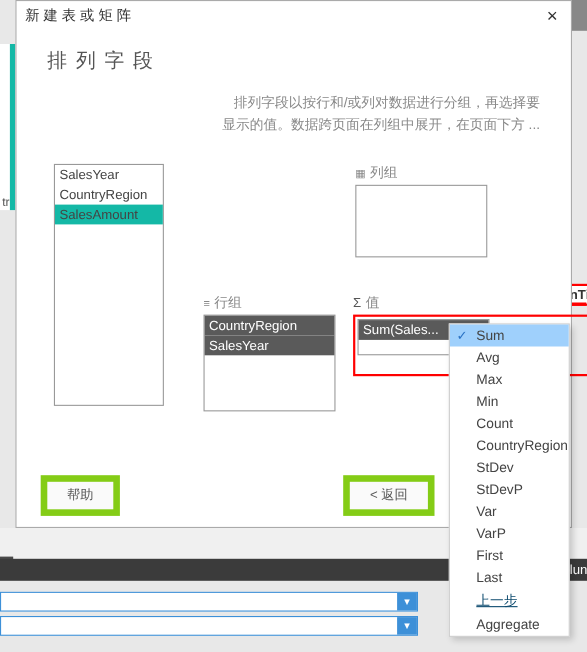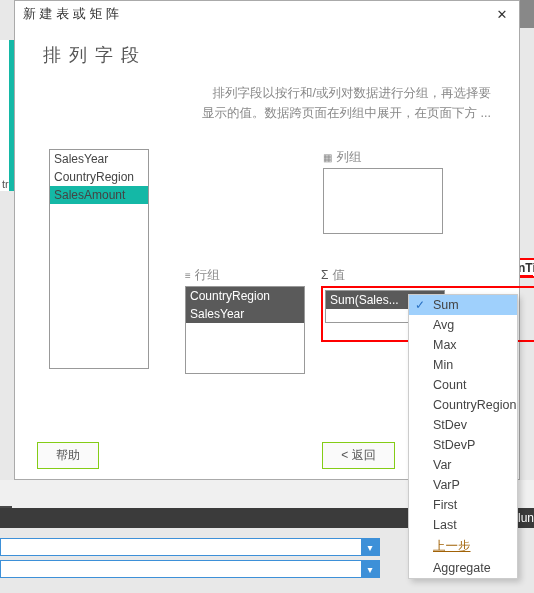--- a/index.html
+++ b/index.html
@@ -27,21 +27,21 @@
   .z-rows  { position: absolute; left: 142px; top: 118px; }
   .z-rows .listbox { width: 120px; height: 88px; }
   .z-vals  { position: absolute; left: 278px; top: 118px; width: 220px; }
   .z-vals .redbox { border: 2px solid #f00; padding: 2px; width: 230px; height: 56px; position:relative; }
   .z-vals .listbox { width: 120px; height: 33px; }
   .sigma { font-size: 12px; color: #555; margin-right: 4px; }
   .mini-icon { font-size: 10px; color: #888; margin-right: 4px; }
   .dark-item { background: #5a5a5a; color: #fff; padding: 2px 4px; font-size: 12px; display:flex; align-items:center; justify-content:space-between; }
   .dark-item .drop { color:#fff; font-size:10px; }
   .footer { position: absolute; bottom: 10px; left: 0; right: 0; display:flex; gap: 18px; align-items:center; padding: 0 22px;}
-  .btn { border: 1px solid #84cc16; background: #fafafa; font-size: 12px; color:#555; padding: 4px 18px; }
+  .btn { border: 6px solid #84cc16; background: #fafafa; font-size: 12px; color:#555; padding: 4px 18px; }
   .btn-hl { border: 1px solid #888; }
   .spacer { flex:1; }
   
   .bg-strip { position:absolute; left:0; top:508px; width:100%; height:20px; background:#3b3b3b; color:#fff; font-size:12px; display:flex; align-items:center;justify-content:flex-end; }
   .bg-strip .lblC { margin-left:330px; }
   .bg-strip .ico { margin-right:6px; font-size:11px;}
   .bg-bluebar { position:absolute; left:0; width:380px; height:18px; background:#fff; border:1px solid #3d90d8;}
   .bg-bluebar .end { position:absolute; right:0; top:0; width:18px; height:16px; background:#3d90d8; color:#fff; font-size:10px; display:flex;align-items:center;justify-content:center;}
   .bb1 { top: 538px; }
   .bb2 { top: 560px; }
@@ -49,21 +49,21 @@
   .bg-red-line { position:absolute; left:511px; top:275px; width:22px; height:3px; background:#f00; }
   .bg-gray { position:absolute; left:0; top:480px; width:100%; height:28px; background:#f0f0f0; }
   .bg-dark-right { position:absolute; left:518px; top:0; width:16px; height:28px; background:#888;}
   .bg-left-slice { position:absolute; left:0; top:40px; width:14px; height:151px; background:#fff; border-right:5px solid #14b8a6;}
   
   .menu { position:absolute; left:408px; top:294px; width:110px; background:#fff; border:1px solid #ccc;
     box-shadow: 3px 3px 6px rgba(0,0,0,.18); font-size:12.5px; color:#444; z-index:50;}
   .menu .mitem { padding: 3px 10px 3px 24px; position:relative; }
   .menu .mitem.sel { background:#9fd0fc; }
   .menu .check { position:absolute; left:6px; top:3px; color:#2a72c4; font-size:12px;}
-  .menu .disabled { color:#a16207;text-decoration:underline; }
+  .menu .disabled { color:#0c4a6e;text-decoration:underline; }
   .pstrip{ position:absolute; left:0; top:506px; width:12px; height:19px; background:#4a4a4a; color:#fff; font-size:12px; display:flex;align-items:center;justify-content:center;}
 </style>
 </head>
 <body>
 
 <div class="bg-dark-right"></div>
 <div class="bg-left-slice">
   <div style="position:absolute;top:138px;left:2px;font-size:11px;color:#555">tr</div>
 </div>
 <div class="bg-red-tag">nTime</div>

